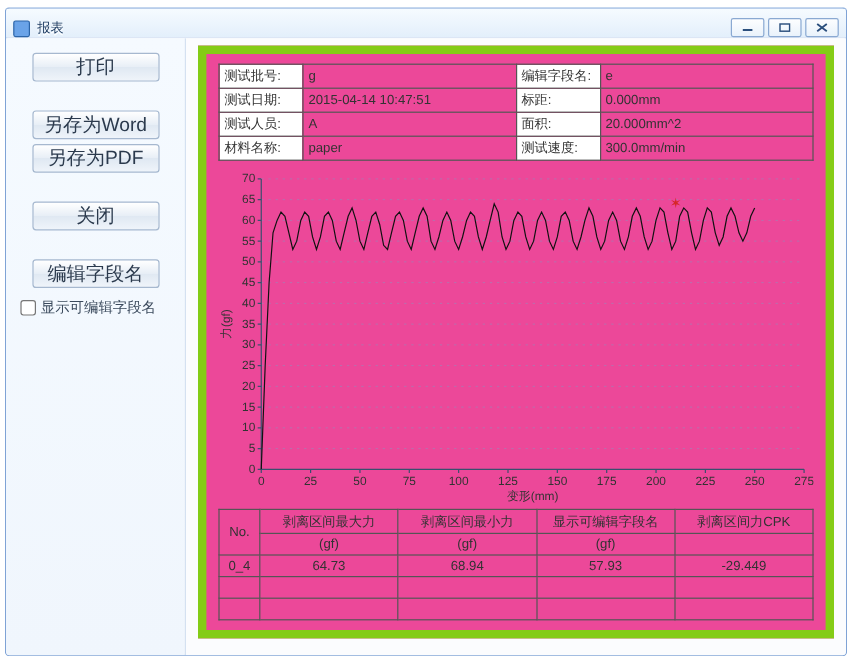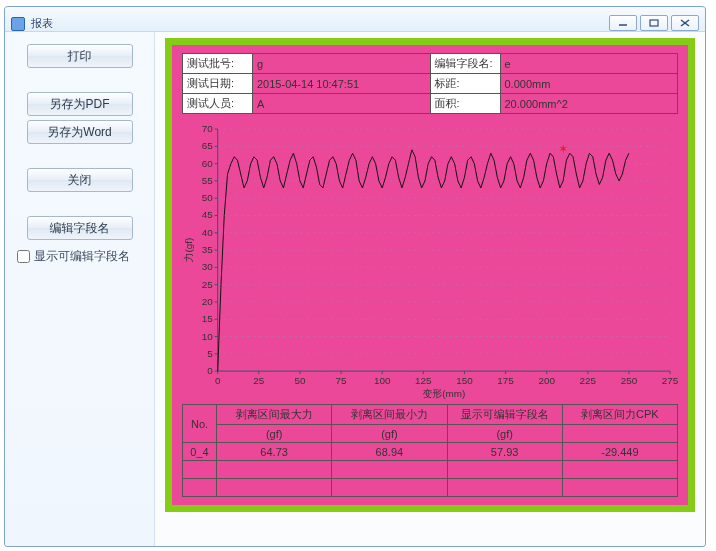--- a/index.html
+++ b/index.html
@@ -7,21 +7,21 @@
 
     .window{position:absolute;inset:6px 10px 4px 4px;background:#fff;border:1px solid #7fa3d6;border-top:none;border-radius:4px;overflow:hidden;box-shadow:inset 0 0 0 1px #d9e6f7}
     .titlebar{height:26px;background:linear-gradient(#f6fbff,#e3effb);border-bottom:1px solid #c7d8ee;display:flex;align-items:flex-end;padding:0 6px;border-top-left-radius:3px;border-top-right-radius:3px;border-top:1px solid #7fa3d6}
     .title-ico{width:14px;height:14px;border:1px solid #2b64a8;background:#6aa3e8;margin-right:6px;border-radius:2px}
     .title-txt{flex:1;color:#17365d;text-shadow:0 1px 0 #fff}
     .win-btn{width:28px;height:16px;margin-left:3px;border:1px solid #8aa9d2;border-radius:2px;background:linear-gradient(#fdfeff,#e9f2fb);display:flex;align-items:center;justify-content:center}
     .win-btn svg{display:block}
 
     .body{display:flex;position:absolute;top:26px;bottom:0;left:0;right:0}
     .sidebar{width:150px;background:linear-gradient(#f5faff,#f0f6fd);border-right:1px solid #d4e1f1;padding:8px 12px}
-    .btn{display:block;width:106px;height:24px;margin:4px auto;background:linear-gradient(#ffffff,#e7eef6 50%,#dfe8f2 50%,#eff4fa);border:1px solid #a6b8cf;border-radius:3px;font-size:12px;color:#2b3a4d;cursor:pointer}
+    .btn{display:block;width:106px;height:24px;margin:4px auto;background:linear-gradient(#ffffff,#e7eef6 50%,#dfe8f2 50%,#eff4fa);border:1px solid #a6b8cf;border-radius:3px;font-size:16px;color:#2b3a4d;cursor:pointer}
     .gap{height:16px}
     .chk-row{display:flex;margin-top:8px;font-size:12px;color:#3b4a5d}
     .chk-row input{margin-right:4px}
     .report{flex:1;overflow:auto;background:#fbfcfe;padding:6px}
     .page{background:#ec4899;border:7px solid #84cc16;margin:0 4px;padding:8px 10px}
 
     table.info, table.grid{width:100%;border-collapse:collapse;table-layout:fixed}
     table.info td{border:1px solid #555;padding:2px 4px;font-size:11px;height:18px;overflow:hidden;white-space:nowrap}
     table.info .lbl{background:#fff;width:70px}
 
@@ -55,22 +55,22 @@
           <line x1="1" y1="1" x2="9" y2="7" stroke="#2b4f7d" stroke-width="1.5"></line>
           <line x1="9" y1="1" x2="1" y2="7" stroke="#2b4f7d" stroke-width="1.5"></line>
         </svg>
       </span>
   </div>
 
   <div class="body">
     <div class="sidebar">
       <button class="btn">打印</button>
       <div class="gap"></div>
+      <button class="btn">另存为Word</button>
       <button class="btn">另存为PDF</button>
-      <button class="btn">另存为Word</button>
       <div class="gap"></div>
       <button class="btn">关闭</button>
       <div class="gap"></div>
       <button class="btn">编辑字段名</button>
       <div class="chk-row">
         <input type="checkbox" style="">
         <span>显示可编辑字段名</span>
       </div>
     </div>
 
@@ -94,20 +94,26 @@
             <td>测试日期:</td>
             <td>2015-04-14 10:47:51</td>
             <td>标距:</td>
             <td>0.000mm</td>
           </tr>
           <tr>
             <td>测试人员:</td>
             <td>A</td>
             <td>面积:</td>
             <td>20.000mm^2</td>
+          </tr>
+          <tr>
+            <td>材料名称:</td>
+            <td>paper</td>
+            <td>测试速度:</td>
+            <td>300.0mm/min</td>
           </tr>
         </tbody>
           </table>
 
         <div class="chart-wrap">
           <svg id="chart" viewBox="0 0 500 280">
               <line x1="36" y1="250" x2="492" y2="250" stroke="#7f9cc4" stroke-width="0.4" stroke-dasharray="2 4"></line>
               <line x1="33" y1="250" x2="36" y2="250" stroke="#38506e"></line>
               <text x="31" y="253" font-size="10" text-anchor="end" fill="#333">0</text>
               <line x1="36" y1="232.57142857142858" x2="492" y2="232.57142857142858" stroke="#7f9cc4" stroke-width="0.4" stroke-dasharray="2 4"></line>

